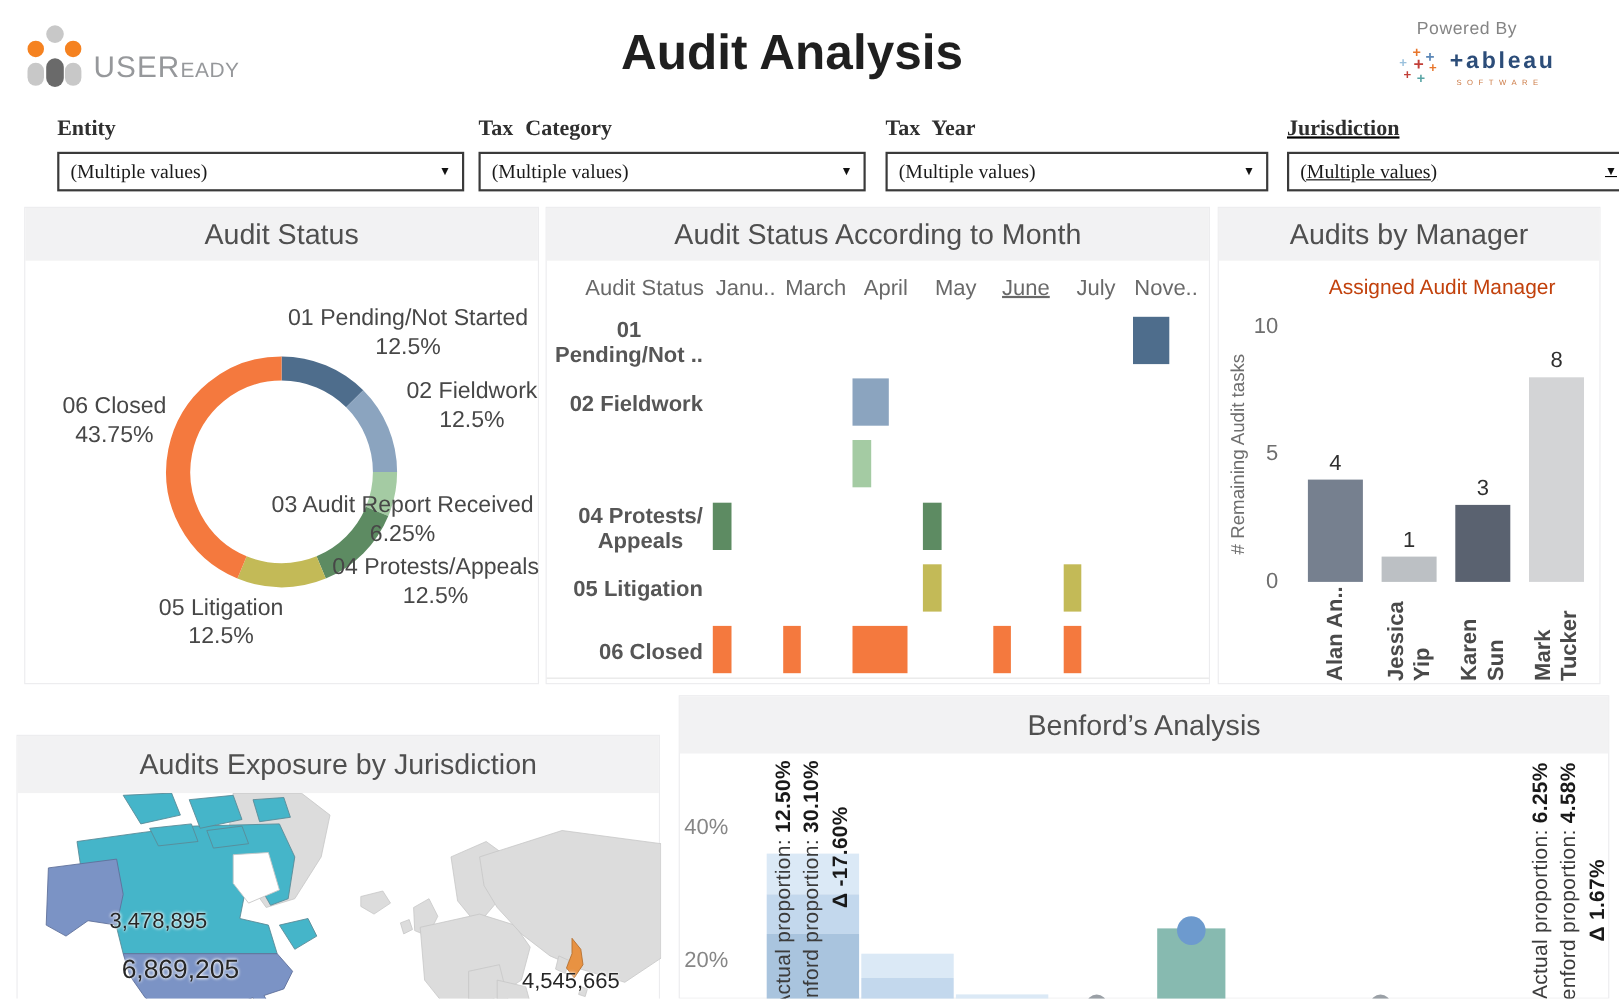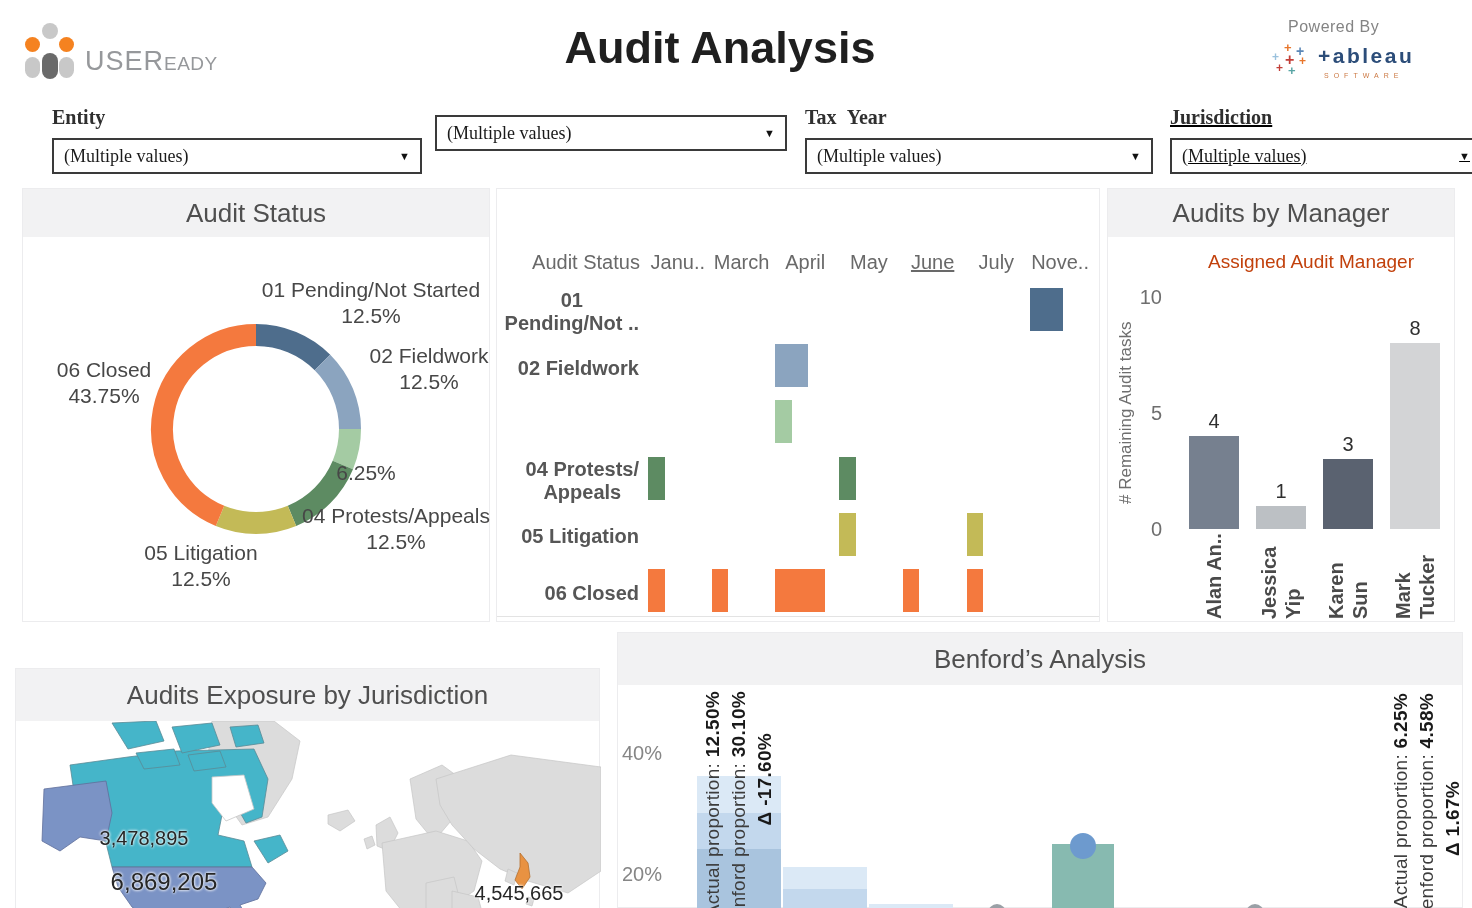--- a/index.html
+++ b/index.html
@@ -117,20 +117,21 @@
   </div>
 
   <div class="filter" style="left:25px;width:370px;">
     <div class="flabel">Entity</div>
     <div class="fbox">
       <span>(Multiple values)</span>
       <span class="farrow">▼</span>
     </div>
   </div>
   <div class="filter" style="left:408px;width:352px;">
+    <div class="flabel">Tax Category</div>
     <div class="fbox">
       <span>(Multiple values)</span>
       <span class="farrow">▼</span>
     </div>
   </div>
   <div class="filter" style="left:778px;width:348px;">
     <div class="flabel">Tax Year</div>
     <div class="fbox">
       <span>(Multiple values)</span>
       <span class="farrow">▼</span>
@@ -157,38 +158,40 @@
         </svg>
       <div class="dlab" style="left:348px;top:66px;">
           <span>01 Pending/Not Started</span>
           <span>12.5%</span>
         </div>
       <div class="dlab" style="left:406px;top:132px;">
           <span>02 Fieldwork</span>
           <span>12.5%</span>
         </div>
       <div class="dlab" style="left:343px;top:236px;">
+          <span>03 Audit Report Received</span>
           <span>6.25%</span>
         </div>
       <div class="dlab" style="left:373px;top:292px;">
           <span>04 Protests/Appeals</span>
           <span>12.5%</span>
         </div>
       <div class="dlab" style="left:178px;top:329px;">
           <span>05 Litigation</span>
           <span>12.5%</span>
         </div>
       <div class="dlab" style="left:81px;top:146px;">
           <span>06 Closed</span>
           <span>43.75%</span>
         </div>
     </div>
   </div>
 
   <div class="panel" style="left:496px;top:188px;width:604px;height:434px;">
+    <div class="phead">Audit Status According to Month</div>
     <div class="pbody" id="month-body">
       <div class="maxis"></div>
     <div class="mh" style="left: 89px; transform: translateX(-50%);">Audit Status</div>
         <div class="mh" style="left: 180.85px; transform: translateX(-50%);">Janu..</div>
         <div class="mh" style="left: 244.55px; transform: translateX(-50%);">March</div>
         <div class="mh" style="left: 308.25px; transform: translateX(-50%);">April</div>
         <div class="mh" style="left: 371.95px; transform: translateX(-50%);">May</div>
         <div class="mh" style="left: 435.65px; transform: translateX(-50%); text-decoration: underline;">June</div>
         <div class="mh" style="left: 499.35px; transform: translateX(-50%);">July</div>
         <div class="mh" style="left: 563.05px; transform: translateX(-50%);">Nove..</div>

